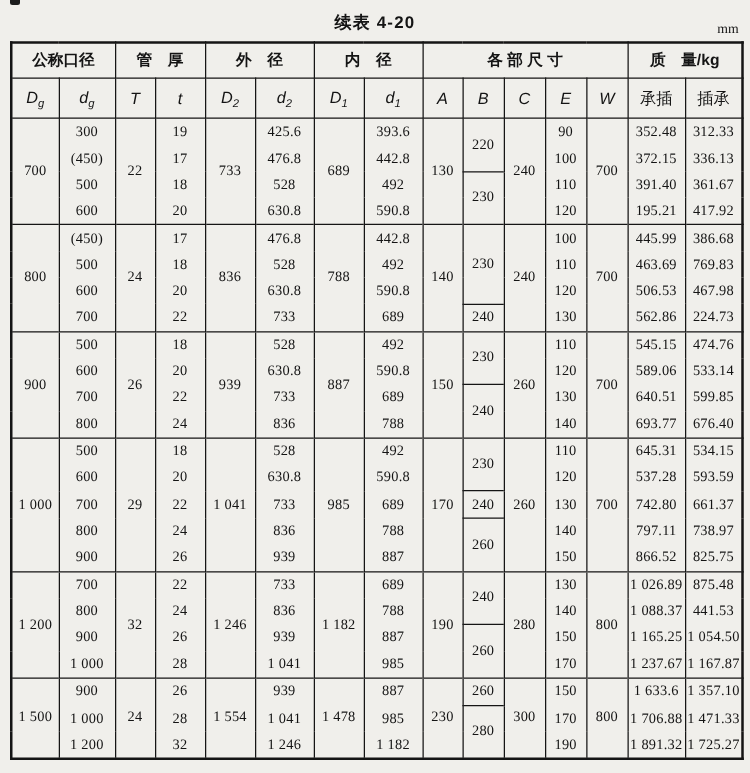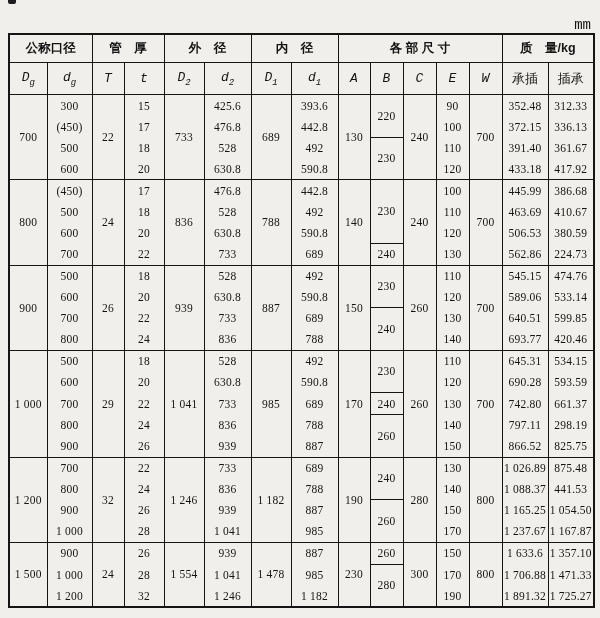--- a/index.html
+++ b/index.html
@@ -12,58 +12,59 @@
   .scan-artifact{
     position:absolute; top:0; left:8px; width:8px; height:4px;
     background:#1c1c1c; border-radius:0 0 2px 2px;
   }
   .titlebar{
     position:absolute; top:9px; left:0; width:100%;
     text-align:center; font-size:13.5px; font-weight:bold; letter-spacing:1px;
   }
   .unit{
     position:absolute; top:17px; right:9px;
-    font-family:Liberation Mono, monospace;
-    font-size:14px;
+    font-family:Liberation Serif, serif;
+    font-size:11px;
   }
   table.spec{
     position:absolute; top:33px; left:8px;
     width:585px; table-layout:fixed;
     border-collapse:collapse;
     border:2.5px solid #151515;
     background:#f0efeb;
   }
   .spec th,.spec td{
     padding:0; text-align:center; vertical-align:middle;
     border-left:1.5px solid #151515; border-right:1.5px solid #151515;
     overflow:hidden; white-space:nowrap;
   }
   .spec thead th{
     border-top:1.5px solid #151515; border-bottom:1.5px solid #151515;
     font-weight:normal;
   }
   .spec thead tr.grouphead th{height:27px; font-size:12.5px; font-weight:600;}
   .spec thead tr.subhead th{
     height:31px; font-size:13px;
-    font-family:Liberation Mono, monospace;
+    font-family:Liberation Sans, sans-serif;
   }
   .spec thead .it{font-style:italic;}
   .spec thead sub{font-size:9px;}
   .spec tbody td{
     height:21px; font-size:11.5px; letter-spacing:.2px;
     font-family:"Liberation Serif","DejaVu Serif",serif;
   }
   .spec tbody tr.gstart td{border-top:1.9px solid #151515;}
   .spec tbody td.bdiv{border-top:1.5px solid #151515;}
 </style>
 </head>
 <body>
 
 <div class="page">
   <div class="scan-artifact"></div>
+  <div class="titlebar">续表 4-20</div>
   <div class="unit">mm</div>
 
   <table class="spec">
     <colgroup>
       <col style="width:38px">
         <col style="width:45px">
       <col style="width:32px">
         <col style="width:40px">
       <col style="width:40px">
         <col style="width:47px">
@@ -102,21 +103,21 @@
           <th><span class="it">W</span></th>
           <th><span>承插</span></th>
           <th><span>插承</span></th>
         </tr>
     </thead>
     <tbody>
         <tr class="gstart">
           <td rowspan="4">700</td>
           <td>300</td>
           <td rowspan="4">22</td>
-          <td>15</td>
+          <td>19</td>
           <td rowspan="4">733</td>
           <td>425.6</td>
           <td rowspan="4">689</td>
           <td>393.6</td>
           <td rowspan="4">130</td>
           <td rowspan="2">220</td>
           <td rowspan="4">240</td>
           <td>90</td>
           <td rowspan="4">700</td>
           <td>352.48</td>
@@ -140,21 +141,21 @@
           <td>110</td>
           <td>391.40</td>
           <td>361.67</td>
         </tr>
         <tr>
           <td>600</td>
           <td>20</td>
           <td>630.8</td>
           <td>590.8</td>
           <td>120</td>
-          <td>433.18</td>
+          <td>195.21</td>
           <td>417.92</td>
         </tr>
         <tr class="gstart">
           <td rowspan="4">800</td>
           <td>(450)</td>
           <td rowspan="4">24</td>
           <td>17</td>
           <td rowspan="4">836</td>
           <td>476.8</td>
           <td rowspan="4">788</td>
@@ -167,30 +168,30 @@
           <td>445.99</td>
           <td>386.68</td>
         </tr>
         <tr>
           <td>500</td>
           <td>18</td>
           <td>528</td>
           <td>492</td>
           <td>110</td>
           <td>463.69</td>
-          <td>410.67</td>
+          <td>769.83</td>
         </tr>
         <tr>
           <td>600</td>
           <td>20</td>
           <td>630.8</td>
           <td>590.8</td>
           <td>120</td>
           <td>506.53</td>
-          <td>380.59</td>
+          <td>467.98</td>
         </tr>
         <tr>
           <td>700</td>
           <td>22</td>
           <td>733</td>
           <td>689</td>
           <td class="bdiv">240</td>
           <td>130</td>
           <td>562.86</td>
           <td>224.73</td>
@@ -231,21 +232,21 @@
           <td>640.51</td>
           <td>599.85</td>
         </tr>
         <tr>
           <td>800</td>
           <td>24</td>
           <td>836</td>
           <td>788</td>
           <td>140</td>
           <td>693.77</td>
-          <td>420.46</td>
+          <td>676.40</td>
         </tr>
         <tr class="gstart">
           <td rowspan="5">1 000</td>
           <td>500</td>
           <td rowspan="5">29</td>
           <td>18</td>
           <td rowspan="5">1 041</td>
           <td>528</td>
           <td rowspan="5">985</td>
           <td>492</td>
@@ -256,42 +257,42 @@
           <td rowspan="5">700</td>
           <td>645.31</td>
           <td>534.15</td>
         </tr>
         <tr>
           <td>600</td>
           <td>20</td>
           <td>630.8</td>
           <td>590.8</td>
           <td>120</td>
-          <td>690.28</td>
+          <td>537.28</td>
           <td>593.59</td>
         </tr>
         <tr>
           <td>700</td>
           <td>22</td>
           <td>733</td>
           <td>689</td>
           <td class="bdiv">240</td>
           <td>130</td>
           <td>742.80</td>
           <td>661.37</td>
         </tr>
         <tr>
           <td>800</td>
           <td>24</td>
           <td>836</td>
           <td>788</td>
           <td rowspan="2" class="bdiv">260</td>
           <td>140</td>
           <td>797.11</td>
-          <td>298.19</td>
+          <td>738.97</td>
         </tr>
         <tr>
           <td>900</td>
           <td>26</td>
           <td>939</td>
           <td>887</td>
           <td>150</td>
           <td>866.52</td>
           <td>825.75</td>
         </tr>

